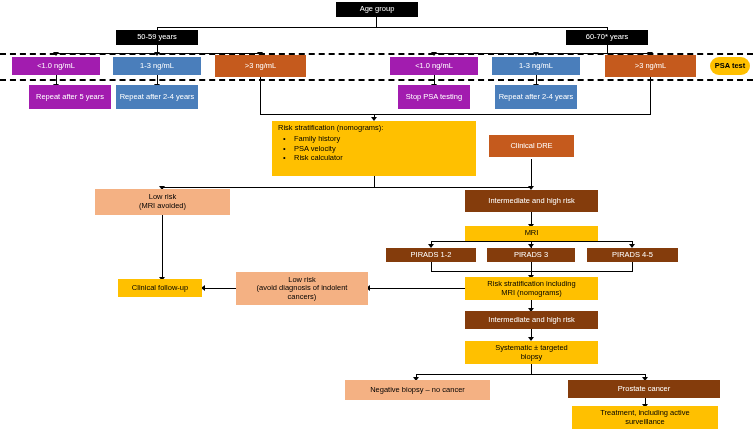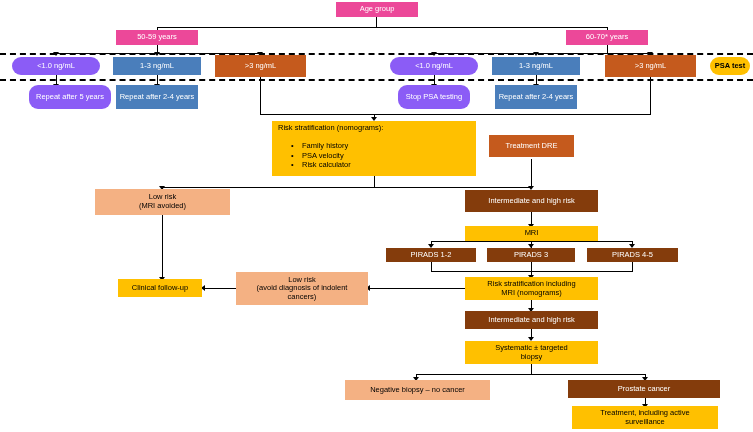--- a/index.html
+++ b/index.html
@@ -22,37 +22,37 @@
     display: flex;
     align-items: center;
     justify-content: center;
     text-align: center;
     line-height: 1.15;
     font-size: 7.5px;
     color: #ffffff;
     padding: 1px 2px;
     z-index: 3;
   }
-  .node.dark   { background: #ec4899; color: #ffffff; }
-  .node.green  { background: #8b5cf6; color: #ffffff; border-radius: 9px; }
+  .node.dark   { background: #000000; color: #ffffff; }
+  .node.green  { background: #a21caf; color: #ffffff; }
   .node.blue   { background: #4a7ebb; color: #ffffff; }
   .node.orange { background: #c55a1d; color: #ffffff; }
   .node.yellow { background: #ffc000; color: #000000; }
   .node.brown  { background: #843c0c; color: #ffffff; }
   .node.peach  { background: #f4b183; color: #000000; text-align: center; }
   .node.listbox {
     background: #ffc000;
     color: #000000;
     display: block;
     text-align: left;
     padding: 3px 4px 7px 6px;
   }
   .node.listbox .lb-title { font-size: 7.5px; display:block; margin-bottom:1px; }
   .node.listbox ul {
-    margin: 8px;
+    margin: 0;
     padding: 0 0 0 16px;
     list-style: none;
   }
   .node.listbox li {
     font-size: 7.5px;
     line-height: 1.32;
     position: relative;
   }
   .node.listbox li:before {
     content: "\2022";
@@ -242,21 +242,21 @@
   <div class="node listbox" style="left:272px; top:121px; width:204px; height:55px;">
     <span class="lb-title">Risk stratification (nomograms):</span>
     <ul>
       <li>Family history</li>
       <li>PSA velocity</li>
       <li>Risk calculator</li>
     </ul>
   </div>
 
   <div class="node orange" style="left:489px; top:135px; width:85px; height:22px;">
-    <span>Treatment DRE</span>
+    <span>Clinical DRE</span>
   </div>
 
   <div class="node peach" style="left:95px; top:189px; width:135px; height:26px;">
     <span>
       <span>Low risk</span><br>
       <span>(MRI avoided)</span>
     </span>
   </div>
 
   <div class="node brown" style="left:465px; top:190px; width:133px; height:22px;">

